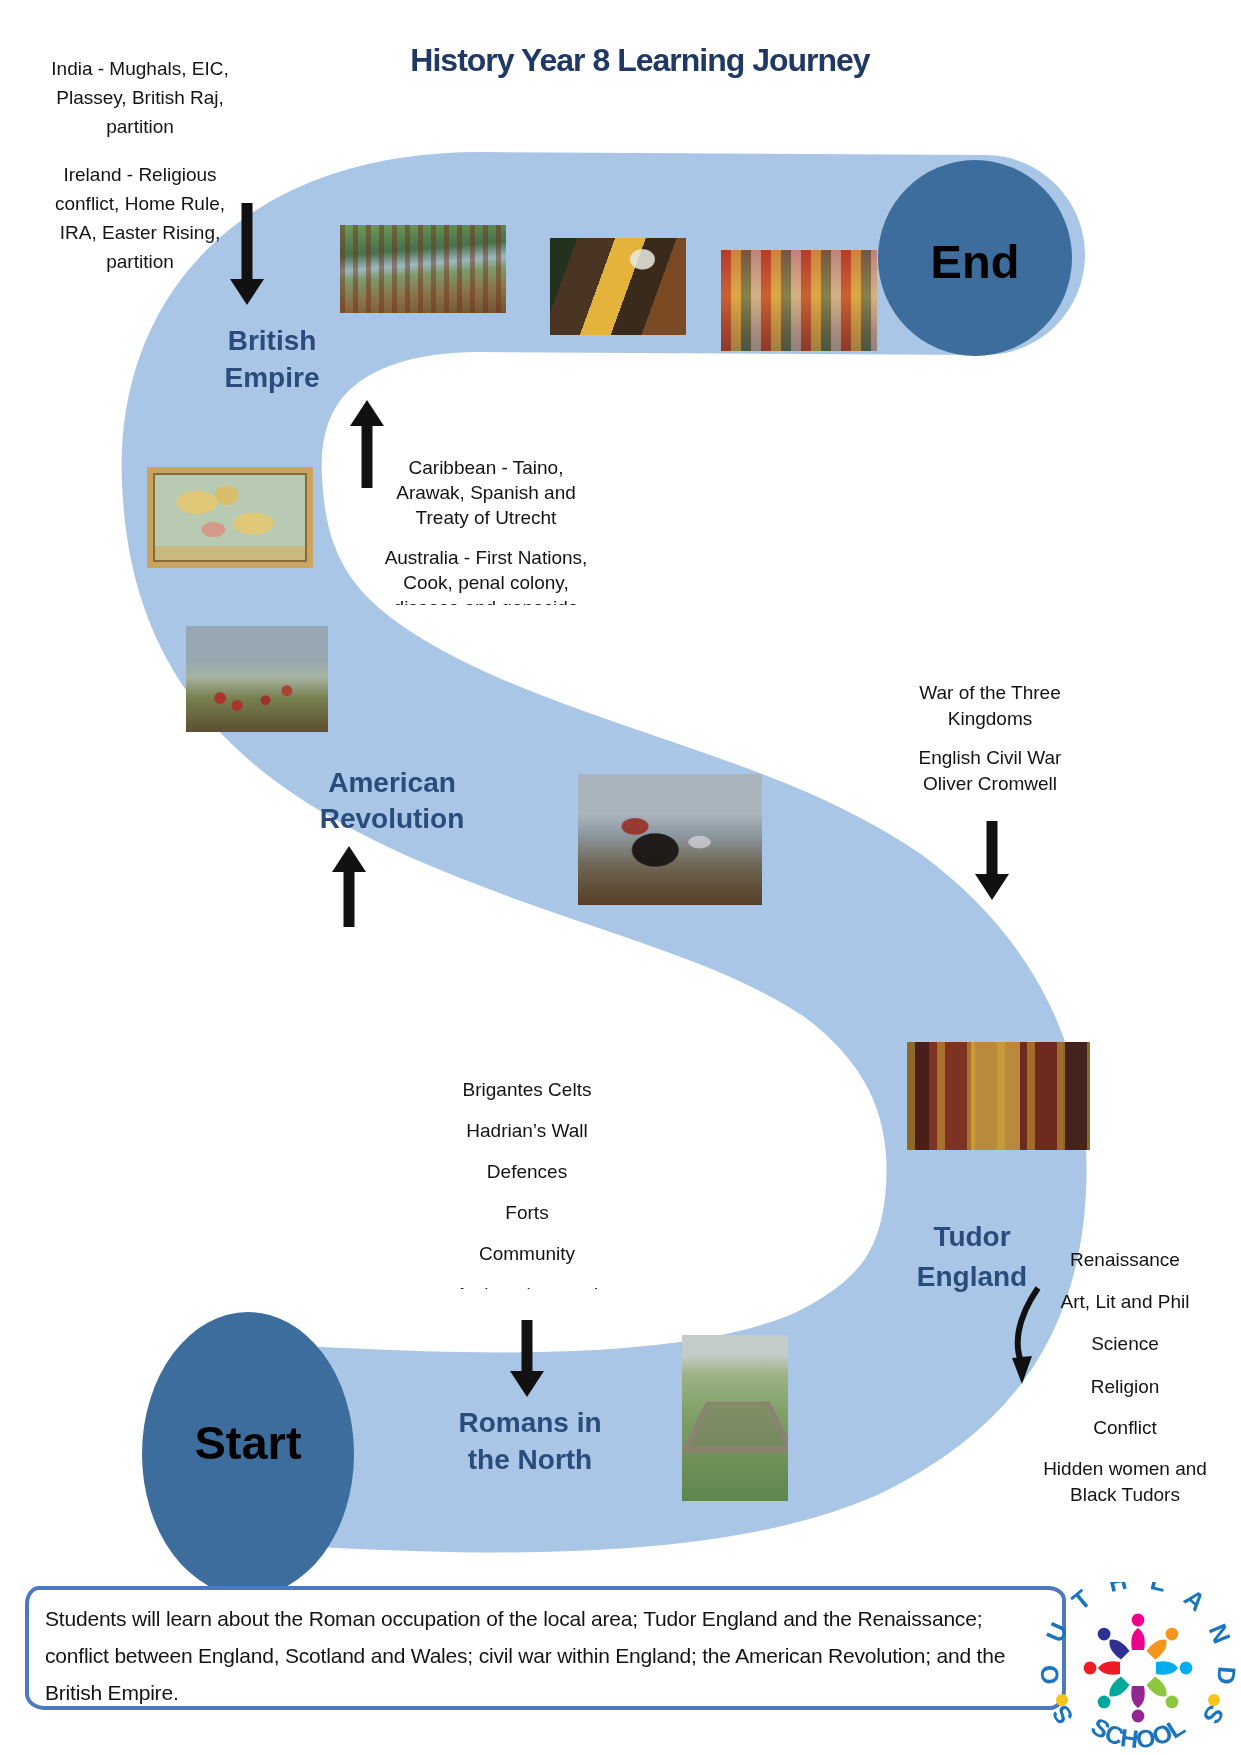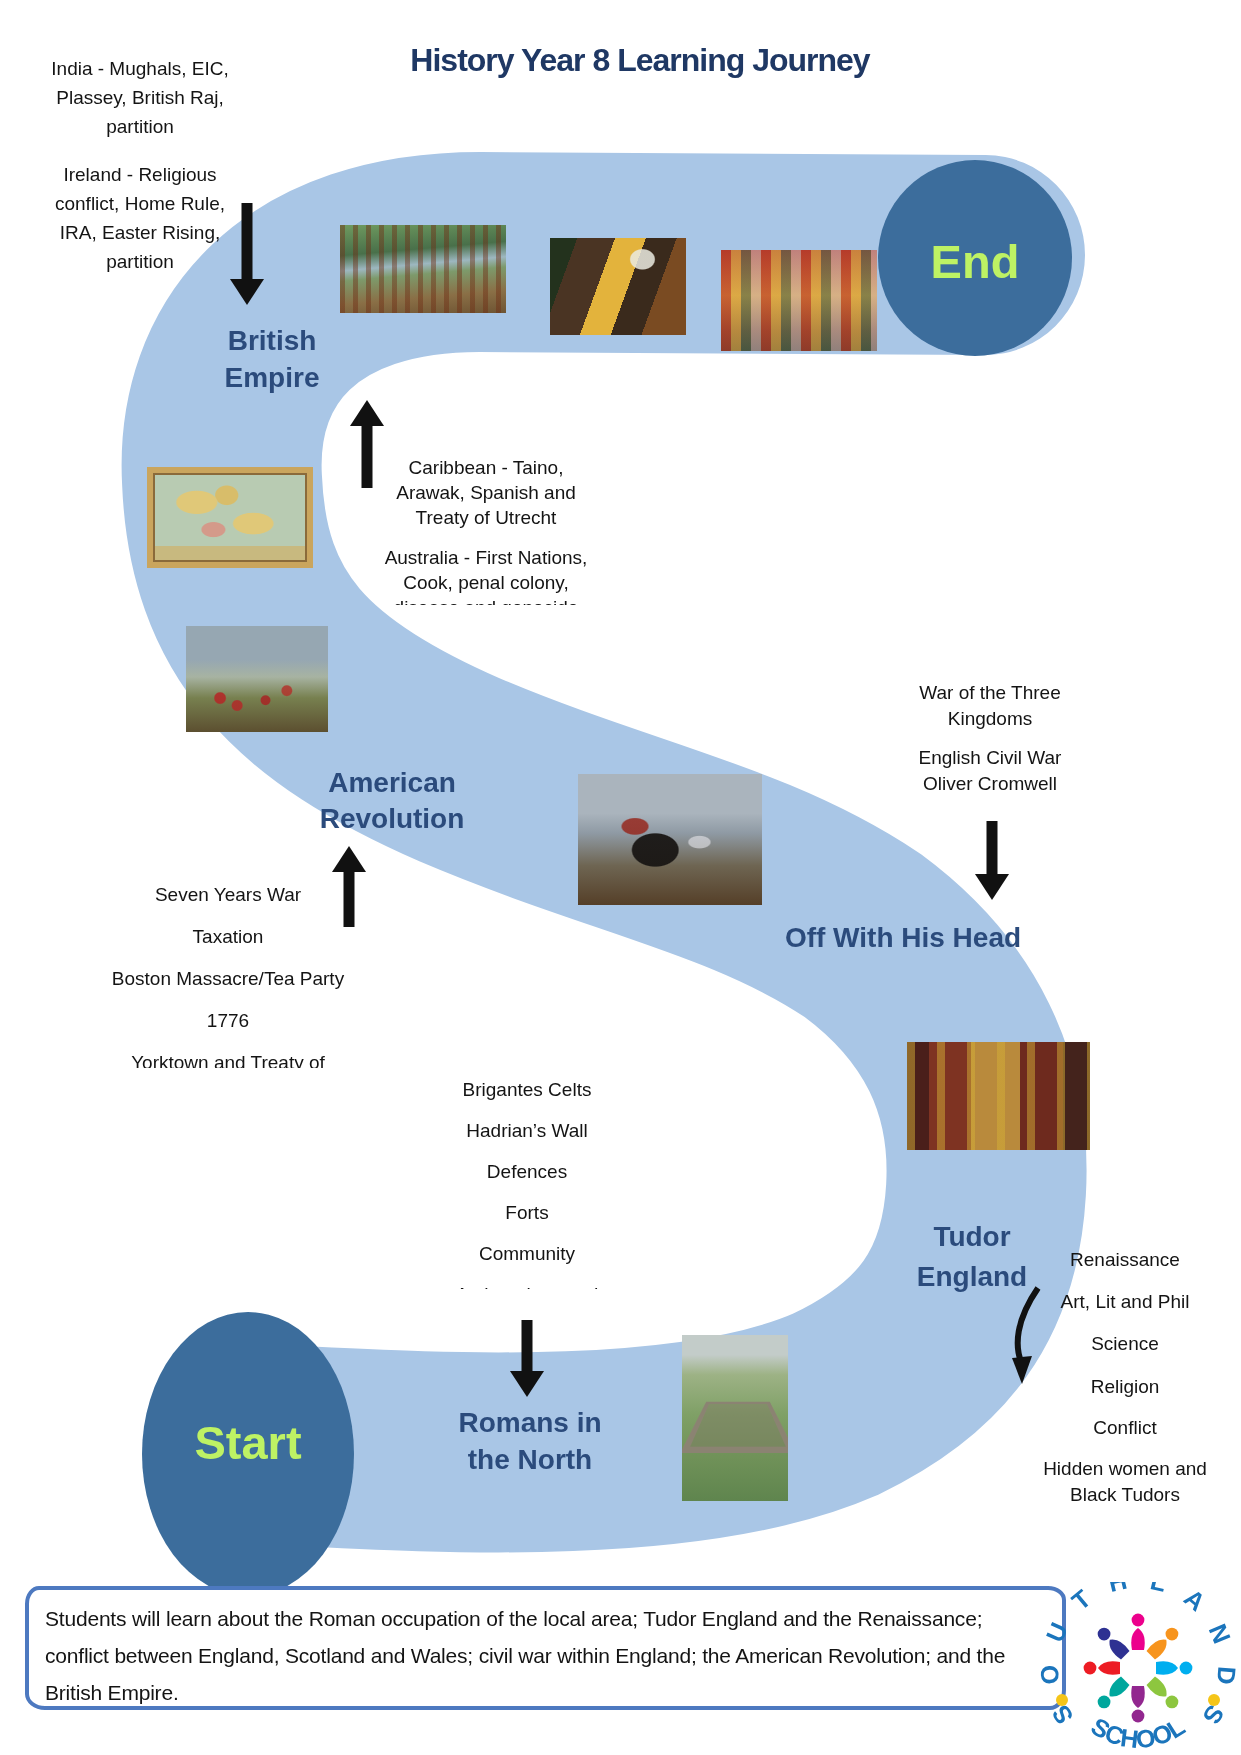--- a/index.html
+++ b/index.html
@@ -11,21 +11,21 @@
          font-size:32px;font-weight:700;color:#1f3864;letter-spacing:-1px;}
   .note{position:absolute;text-align:center;font-weight:400;color:#141414;font-size:19px;}
   .note .ln{line-height:26px;}
   .lh29 .ln{line-height:29px;}
   .lh25 .ln{line-height:25px;}
   .pitch .ln{height:26px;line-height:26px;margin-bottom:16px;}
   .pitch41 .ln{height:26px;line-height:26px;margin-bottom:15px;}
   .clipbox{overflow:hidden;}
   .label{position:absolute;text-align:center;font-weight:700;color:#2b4b7c;font-size:28px;}
   .terminal{position:absolute;border-radius:50%;background:#3c6d9c;display:flex;
-            align-items:center;justify-content:center;color:#bef264;font-weight:700;}
+            align-items:center;justify-content:center;color:#000000;font-weight:700;}
   .terminal .cap{font-size:47px;letter-spacing:0px;}
   .img{position:absolute;overflow:hidden;}
   .img-river{background:
     repeating-linear-gradient(90deg, rgba(110,45,20,.45) 0 5px, transparent 5px 13px),
     linear-gradient(175deg,#6f9a5f 0%,#49704a 30%,#9db7c0 45%,#7d9a6b 55%,#8a6f46 78%,#6e5433 100%);}
   .img-faces{background:
     radial-gradient(ellipse at 68% 22%, rgba(235,235,225,.85) 9%, transparent 10%),
     linear-gradient(110deg,#23321d 0 16%,#4a3423 16% 38%,#e3b33c 38% 56%,#3a2a1c 56% 74%,#7a4b22 74%);}
   .img-court{background:
     repeating-linear-gradient(90deg, rgba(200,60,40,.5) 0 10px, rgba(240,200,80,.5) 10px 20px,
@@ -130,46 +130,38 @@
   </div>
 
   <div class="label" style="left:172px;top:322px;width:200px;line-height:37px;">
     <div>British</div>
     <div>Empire</div>
   </div>
   <div class="label" style="left:272px;top:765px;width:240px;line-height:36px;">
     <div>American</div>
     <div>Revolution</div>
   </div>
-  <div class="label" style="left:753px;top:923px;width:300px;line-height:30px;">Off With His Head</div>
   <div class="label" style="left:872px;top:1217px;width:200px;line-height:40px;">
     <div>Tudor</div>
     <div>England</div>
   </div>
   <div class="label" style="left:410px;top:1404px;width:240px;line-height:37px;">
     <div>Romans in</div>
     <div>the North</div>
   </div>
 
   <div class="note lh25" style="left:366px;top:455px;width:240px;">
     <div class="ln">Caribbean - Taino,</div>
     <div class="ln">Arawak, Spanish and</div>
     <div class="ln">Treaty of Utrecht</div>
   </div>
   <div class="note lh25 clipbox" style="left:356px;top:545px;width:260px;height:60px;">
     <div class="ln">Australia - First Nations,</div>
     <div class="ln">Cook, penal colony,</div>
     <div class="ln">disease and genocide</div>
-  </div>
-  <div class="note pitch clipbox" style="left:98px;top:882px;width:260px;height:186px;">
-    <div class="ln">Seven Years War</div>
-    <div class="ln">Taxation</div>
-    <div class="ln">Boston Massacre/Tea Party</div>
-    <div class="ln">1776</div>
-    <div class="ln">Yorktown and Treaty of</div>
   </div>
   <div class="note" style="left:870px;top:680px;width:240px;">
     <div class="ln">War of the Three</div>
     <div class="ln">Kingdoms</div>
     <div class="ln" style="margin-top:13px;">English Civil War</div>
     <div class="ln" style="">Oliver Cromwell</div>
   </div>
   <div class="note" style="left:1020px;top:1247px;width:210px;">
     <div class="ln">Renaissance</div>
     <div class="ln" style="margin-top:16px;">Art, Lit and Phil</div>

